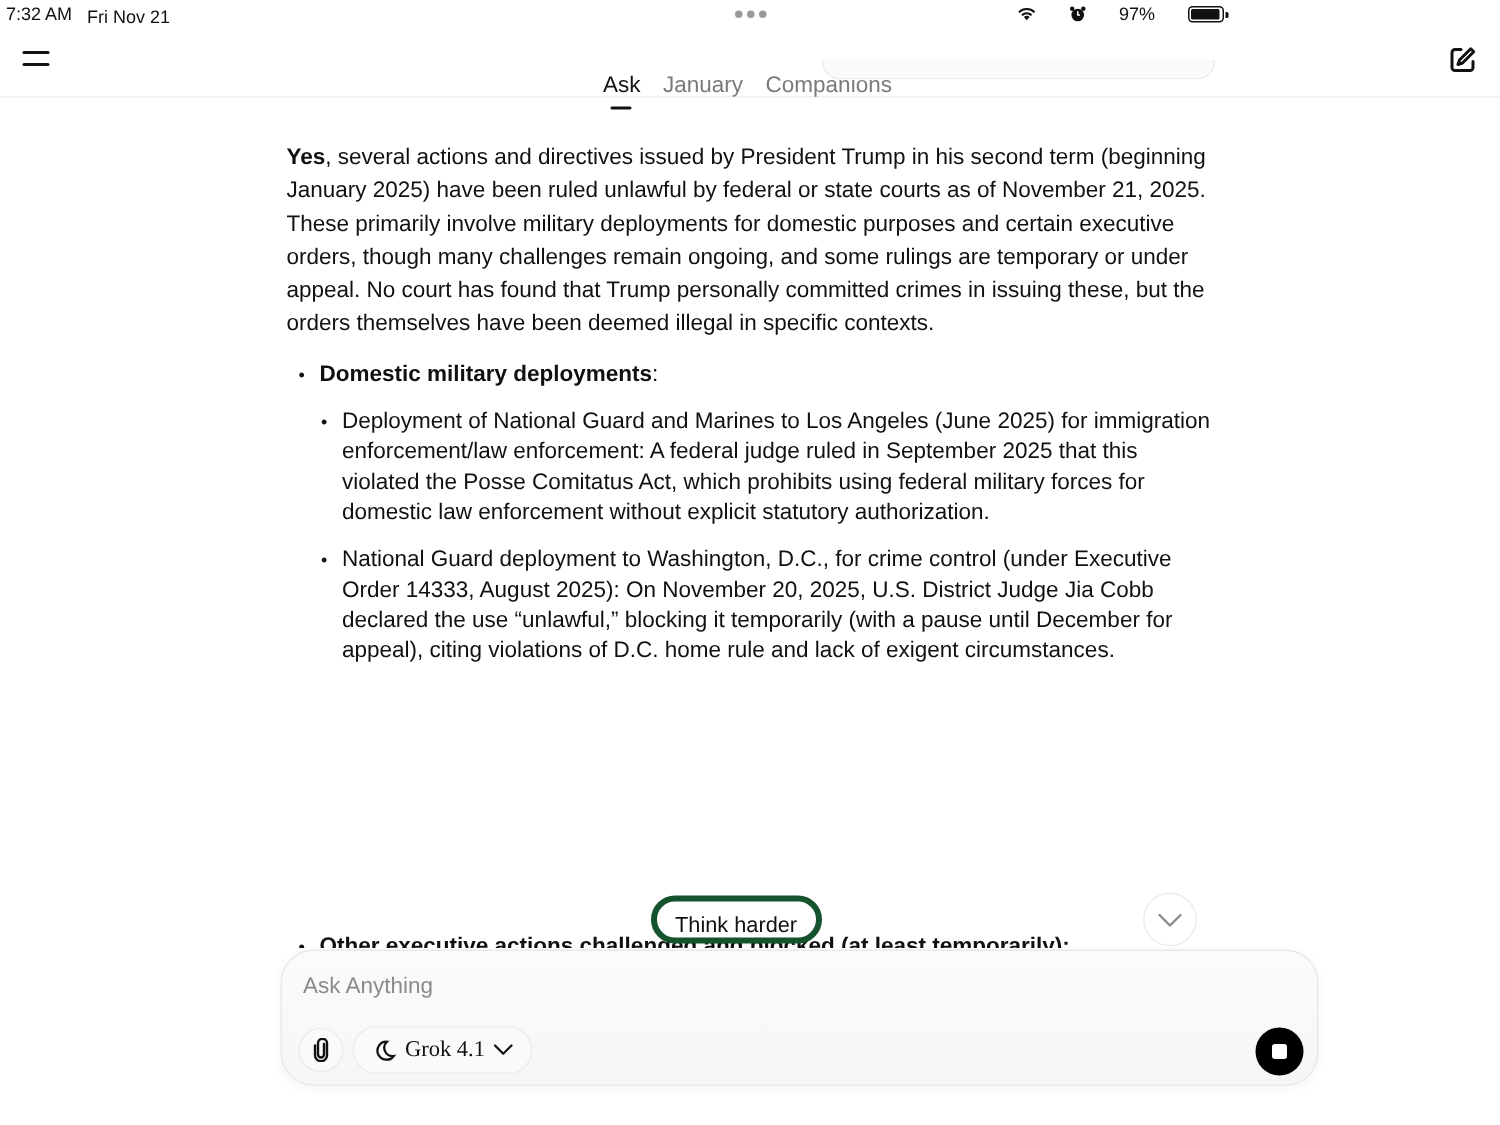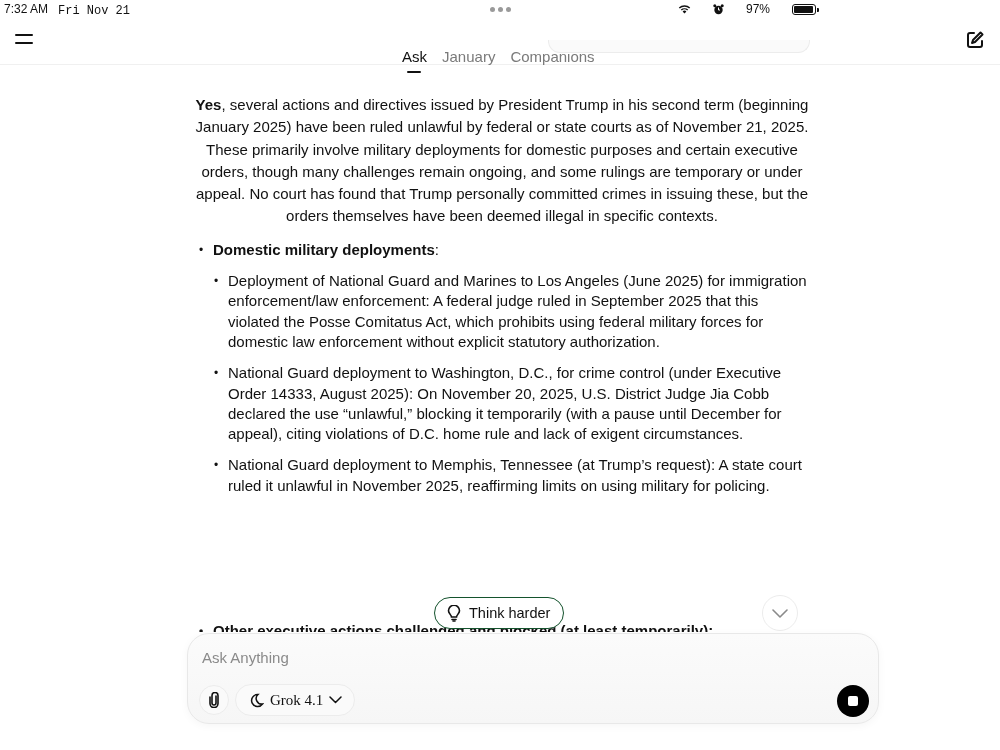--- a/index.html
+++ b/index.html
@@ -2,55 +2,55 @@
 <html><head>
 <meta charset="utf-8">
 <style>
   * { box-sizing: border-box; margin: 0; padding: 0; }
   html, body { width: 1000px; height: 750px; overflow: hidden; background: #ffffff; }
   body { font-family: "Liberation Sans", "DejaVu Sans", sans-serif; color: #111111; position: relative; }
 
   
   .statusbar { position: absolute; top: 0; left: 0; width: 820px; height: 20px; font-size: 12px; color: #111; }
   .statusbar .time { position: absolute; left: 4px; top: 2px; }
-  .statusbar .date { position: absolute; left: 58px; top: 4px; font-family: Liberation Mono, monospace; }
+  .statusbar .date { position: absolute; left: 58px; top: 4px; }
   .statusbar .dots { position: absolute; left: 490px; top: 7px; display: flex; gap: 3px; }
   .statusbar .dots span { width: 5px; height: 5px; border-radius: 50%; background: #9a9a9a; display: block; }
   .statusbar .right { position: absolute; right: 4px; top: 2px; display: flex; align-items: center; gap: 22px; }
   .battery { width: 24px; height: 11px; border: 1.3px solid #111; border-radius: 3px; padding: 1px; position: relative; }
   .battery .fill { width: 95%; height: 100%; background: #111; border-radius: 1px; }
   .battery::after { content: ""; position: absolute; right: -4px; top: 3px; width: 2px; height: 4px; background: #111; border-radius: 0 1px 1px 0; }
 
   
   .header { position: absolute; top: 20px; left: 0; width: 1000px; height: 45px; border-bottom: 1px solid #f0f0f0; background: #fff; }
   .menu-btn { position: absolute; left: 15px; top: 14px; width: 20px; height: 14px; cursor: pointer; }
   .menu-btn span { display: block; width: 18px; height: 2px; background: #111; border-radius: 1px; margin-bottom: 6px; }
   .tabs { position: absolute; left: 402px; top: 9px; display: flex; gap: 15px; font-size: 15px; margin-top: 19px; }
   .tab { color: #7a7a7a; cursor: pointer; position: relative; padding-bottom: 6px; }
   .tab.active { color: #111; }
   .tab.active::after { content: ""; position: absolute; left: 5px; bottom: -2px; width: 14px; height: 2px; background: #111; border-radius: 1px; }
   .edit-btn { position: absolute; right: 15px; top: 10px; width: 20px; height: 20px; cursor: pointer; }
   .ghost-box { position: absolute; left: 548px; top: 40px; width: 262px; height: 13px; border: 1px solid #ececec; border-top: none; border-radius: 0 0 12px 12px; background: #fafafa; }
 
   
   .content { position: absolute; left: 191px; top: 94px; width: 622px; font-size: 15px; line-height: 22.3px; color: #111; }
-  .content p { margin-bottom: 11px; text-align: center; }
+  .content p { margin-bottom: 11px; }
   .content .lead { line-height: 22.3px; }
   .list-l1 { list-style: none; }
   .list-l1 > li { position: relative; padding-left: 22px; margin-bottom: 10px; }
   .list-l1 > li::before { content: "•"; position: absolute; left: 8px; top: 0; font-size: 12px; }
   .list-l2 { list-style: none; margin-top: 10px; }
   .list-l2 > li { position: relative; padding-left: 15px; margin-bottom: 11px; line-height: 20.3px; }
   .list-l2 > li::before { content: "•"; position: absolute; left: 1px; top: 0; font-size: 12px; }
   .bold { font-weight: bold; }
   .cutoff { position: absolute; left: 191px; top: 620px; width: 622px; font-size: 15px; font-weight: bold; height: 12px; overflow: hidden; line-height: 22px; padding-left: 22px; }
   .cutoff::before { content: "•"; position: absolute; left: 8px; top: 0; font-size: 12px; }
 
   
-  .think-btn { position: absolute; left: 434px; top: 597px; height: 32px; padding: 0 13px 0 12px; background: #fff; border: 1px solid #14532d; border-radius: 16px; display: flex; align-items: center; gap: 8px; font-size: 14.5px; color: #111; cursor: pointer; box-shadow: 0 1px 3px rgba(0,0,0,0.04); }
+  .think-btn { position: absolute; left: 434px; top: 597px; height: 32px; padding: 0 13px 0 12px; background: #fff; border: 4px solid #14532d; border-radius: 16px; display: flex; align-items: center; gap: 8px; font-size: 14.5px; color: #111; cursor: pointer; box-shadow: 0 1px 3px rgba(0,0,0,0.04); flex-direction: column; }
   .scroll-btn { position: absolute; left: 762px; top: 595px; width: 36px; height: 36px; border-radius: 50%; background: #fff; border: 1px solid #ececec; display: flex; align-items: center; justify-content: center; cursor: pointer; }
 
   
   .composer { position: absolute; left: 187px; top: 633px; width: 692px; height: 91px; border: 1px solid #e8e8e8; border-radius: 22px; background: linear-gradient(180deg, #fbfbfb 0%, #f6f6f6 100%); box-shadow: 0 2px 8px rgba(0,0,0,0.04); }
   .composer input { position: absolute; left: 14px; top: 12px; width: 560px; height: 22px; border: none; outline: none; background: transparent; font-size: 15px; font-family: "Liberation Sans", sans-serif; color: #111; }
   .composer input::placeholder { color: #8a8a8a; }
   .attach-btn { position: absolute; left: 11px; top: 51px; width: 30px; height: 30px; border-radius: 50%; border: 1px solid #ececec; background: #fafafa; display: flex; align-items: center; justify-content: center; cursor: pointer; }
   .model-btn { position: absolute; left: 47px; top: 50px; height: 32px; padding: 0 12px 0 13px; border-radius: 16px; border: 1px solid #ececec; background: #fafafa; display: flex; align-items: center; gap: 6px; font-size: 15px; color: #111; cursor: pointer; font-family: Liberation Serif, serif; }
   .stop-btn { position: absolute; right: 9px; top: 51px; width: 32px; height: 32px; border-radius: 50%; background: #000; display: flex; align-items: center; justify-content: center; cursor: pointer; }
   .stop-btn span { width: 10px; height: 10px; background: #fff; border-radius: 2px; display: block; }
@@ -105,21 +105,20 @@
 <div class="ghost-box"></div>
 
 <div class="content">
   <p class="lead"><span class="bold">Yes</span><span>, several actions and directives issued by President Trump in his second term (beginning January 2025) have been ruled unlawful by federal or state courts as of November 21, 2025. These primarily involve military deployments for domestic purposes and certain executive orders, though many challenges remain ongoing, and some rulings are temporary or under appeal. No court has found that Trump personally committed crimes in issuing these, but the orders themselves have been deemed illegal in specific contexts.</span></p>
   <ul class="list-l1">
     <li>
       <span class="bold">Domestic military deployments</span><span>:</span>
       <ul class="list-l2">
         <li>Deployment of National Guard and Marines to Los Angeles (June 2025) for immigration enforcement/law enforcement: A federal judge ruled in September 2025 that this violated the Posse Comitatus Act, which prohibits using federal military forces for domestic law enforcement without explicit statutory authorization.</li>
         <li>National Guard deployment to Washington, D.C., for crime control (under Executive Order 14333, August 2025): On November 20, 2025, U.S. District Judge Jia Cobb declared the use “unlawful,” blocking it temporarily (with a pause until December for appeal), citing violations of D.C. home rule and lack of exigent circumstances.</li>
-        <li>National Guard deployment to Memphis, Tennessee (at Trump’s request): A state court ruled it unlawful in November 2025, reaffirming limits on using military for policing.</li>
       </ul>
     </li>
   </ul>
 </div>
 <div class="cutoff">Other executive actions challenged and blocked (at least temporarily):</div>
 
 <div class="think-btn">
   <svg width="14" height="17" viewBox="0 0 14 17" fill="none" stroke="#111" stroke-width="1.6" stroke-linecap="round">
     <path d="M4.5 12 C4.5 10 1.5 8.5 1.5 5.8 A5.5 5.5 0 0 1 12.5 5.8 C12.5 8.5 9.5 10 9.5 12 Z"></path>
     <path d="M5 14.5 H9"></path>

